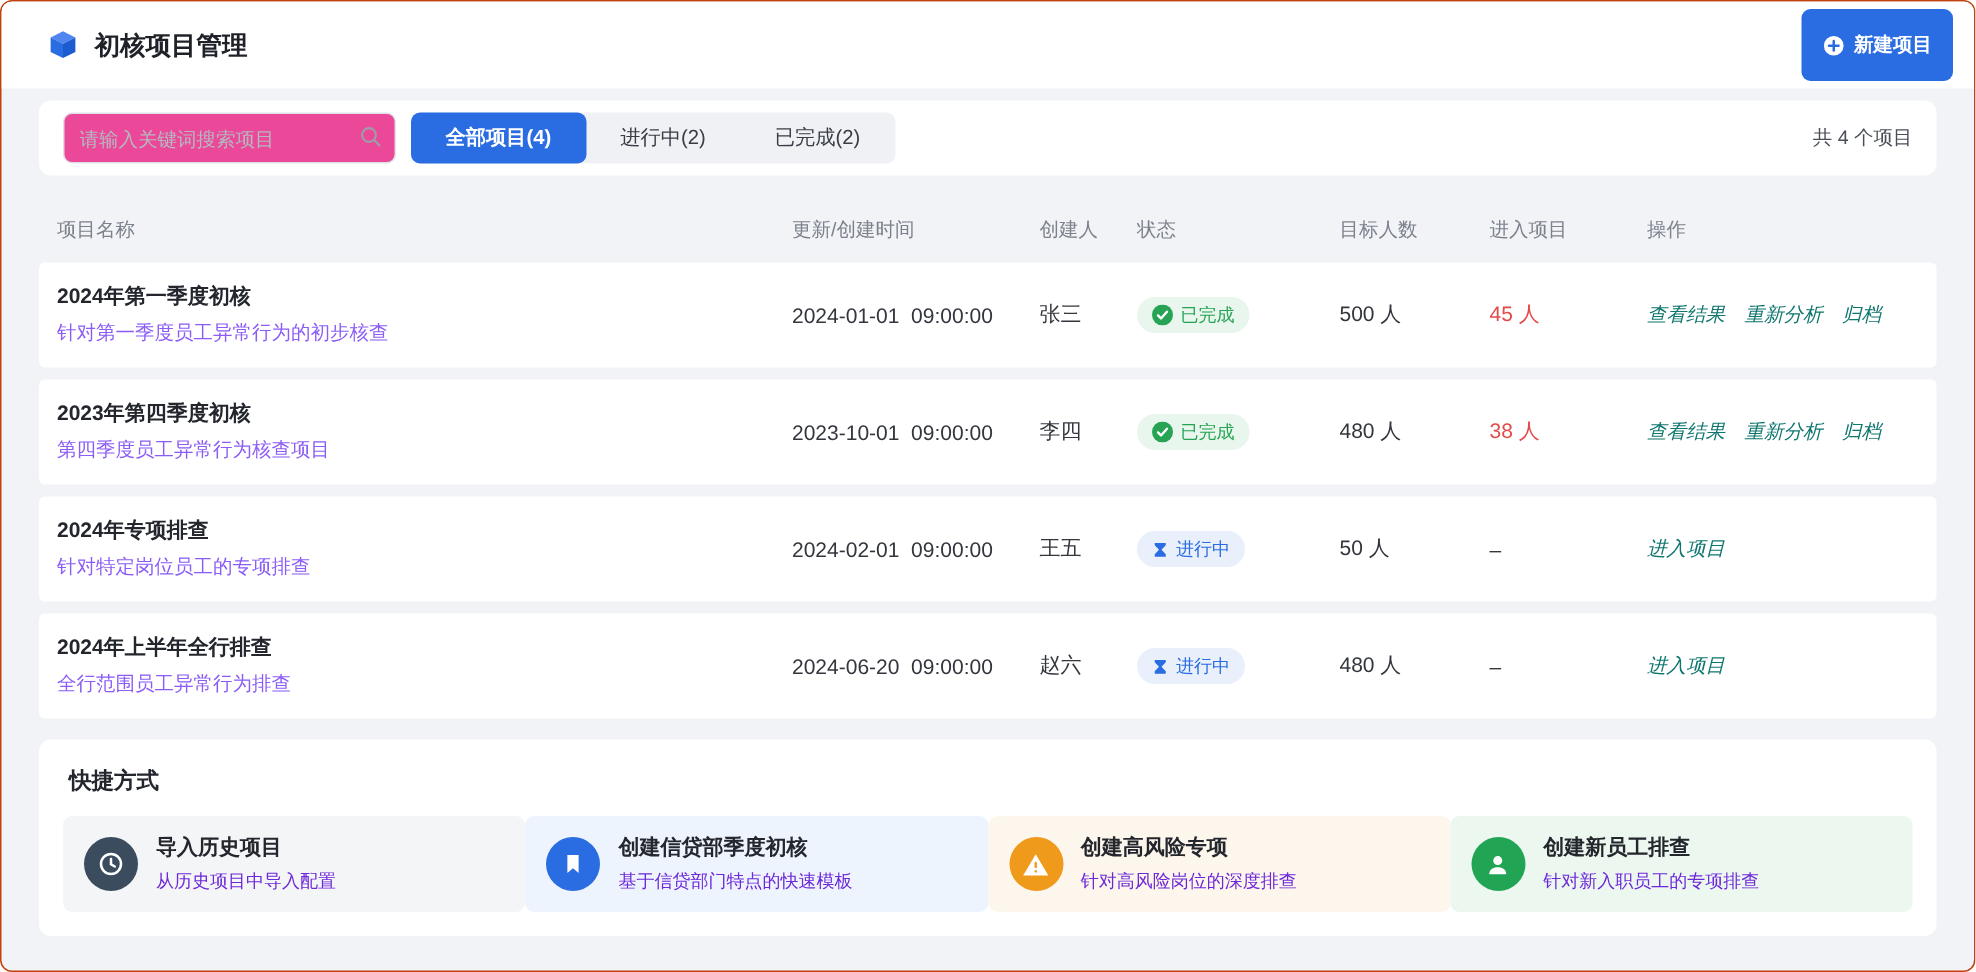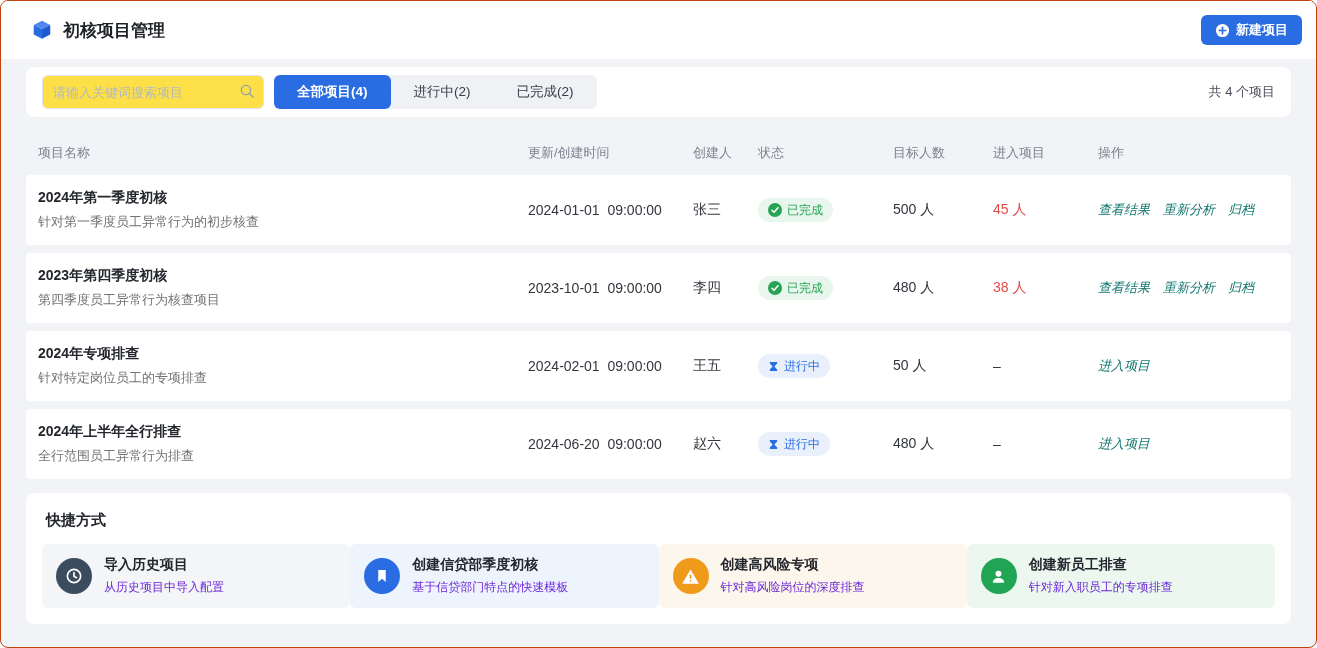--- a/index.html
+++ b/index.html
@@ -16,41 +16,41 @@
     overflow: hidden;
   }
   
   .topbar {
     height: 58px; background: #fff;
     display: flex; align-items: center;
     padding: 0 14px 0 30px;
   }
   .topbar-title { font-size: 17px; font-weight: 700; color: #1e2228; margin-left: 10px; }
   .btn-new {
-    margin-left: auto; height: 30px;
+    margin-left: auto; height: 48px;
     background: #2a6ce2; color: #fff;
     border: none; border-radius: 6px;
     font-size: 13px; font-weight: 600;
     padding: 0 14px; display: flex; align-items: center; gap: 6px;
     cursor: pointer; font-family: inherit;
   }
   
   .content { padding: 8px 25px 0; }
   
   .toolbar {
     background: #fff; border-radius: 8px;
     height: 50px; display: flex; align-items: center;
     padding: 0 16px;
   }
   .search { position: relative; }
   .search input {
     width: 222px; height: 34px;
     border: 1px solid #dfe1e6; border-radius: 6px;
     padding: 0 32px 0 10px; font-size: 13px; color: #33363d;
-    font-family: inherit; outline: none; background: #fde047;
+    font-family: inherit; outline: none; background: #ec4899;
   }
   .search input::placeholder { color: #b4b8c0; }
   .search .mag { position: absolute; right: 9px; top: 8px; }
   .tabs { display: flex; margin-left: 10px; background: #f0f1f5; border-radius: 6px; }
   .tab {
     height: 34px; line-height: 34px; padding: 0 23px;
     font-size: 13.5px; color: #383d46; cursor: pointer;
     border-radius: 6px; white-space: nowrap;
   }
   .tab.active { background: #2a6ce2; color: #fff; font-weight: 700; }
@@ -62,21 +62,21 @@
     align-items: center;
     padding: 0 12px;
   }
   .thead { margin-top: 14px; height: 44px; font-size: 13px; color: #7c818c; }
   .row-card {
     background: #fff; border-radius: 4px;
     height: 70px; margin-bottom: 8px;
     font-size: 14px; color: #33363d;
   }
   .proj-name { font-size: 14px; font-weight: 700; color: #23262d; margin-bottom: 6px; }
-  .proj-desc { font-size: 13px; color: #737373; }
+  .proj-desc { font-size: 13px; color: #8b5cf6; }
   .time { white-space: pre; }
   .badge {
     display: inline-flex; align-items: center; gap: 5px;
     height: 24px; padding: 0 10px; border-radius: 12px; font-size: 12px;
   }
   .badge.done { background: #e8f6ed; color: #26a454; }
   .badge.progress { background: #e9f0fc; color: #2a6ce2; }
   .warn-val.alert { color: #e14b4b; }
   .actions a { color: #0f766e; font-size: 13px; text-decoration: none; margin-right: 13px; white-space: nowrap; font-style: italic; }
   

